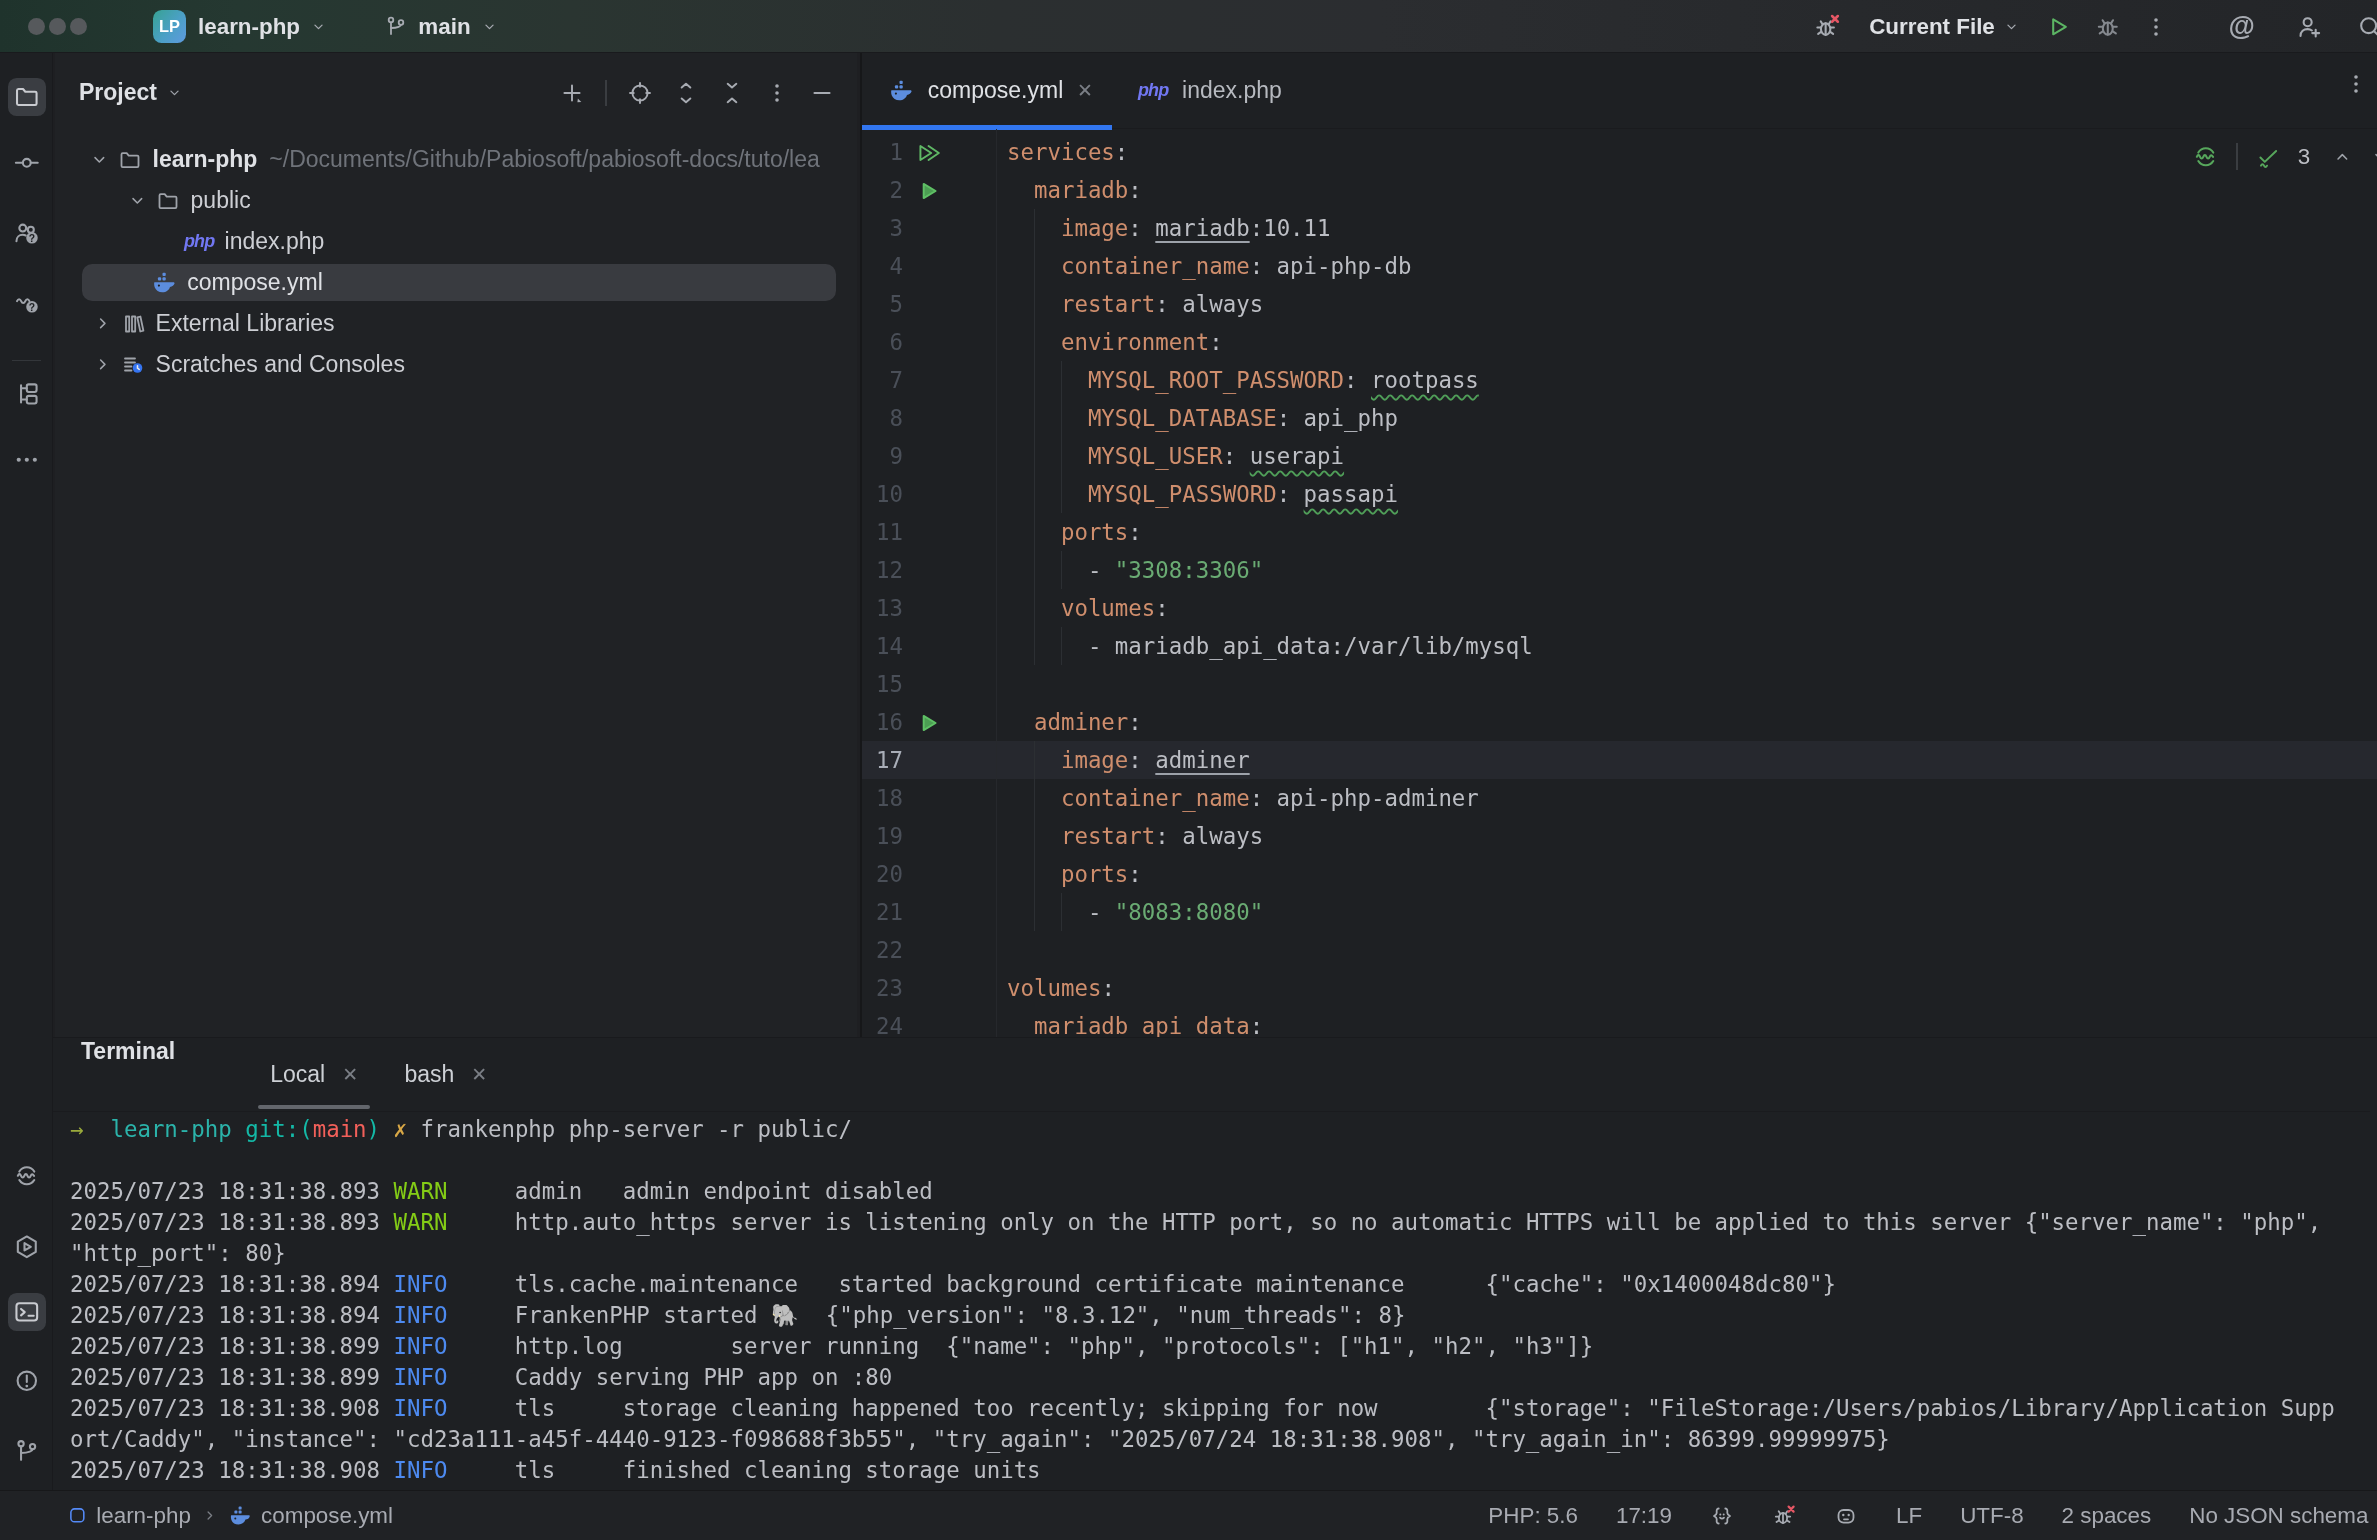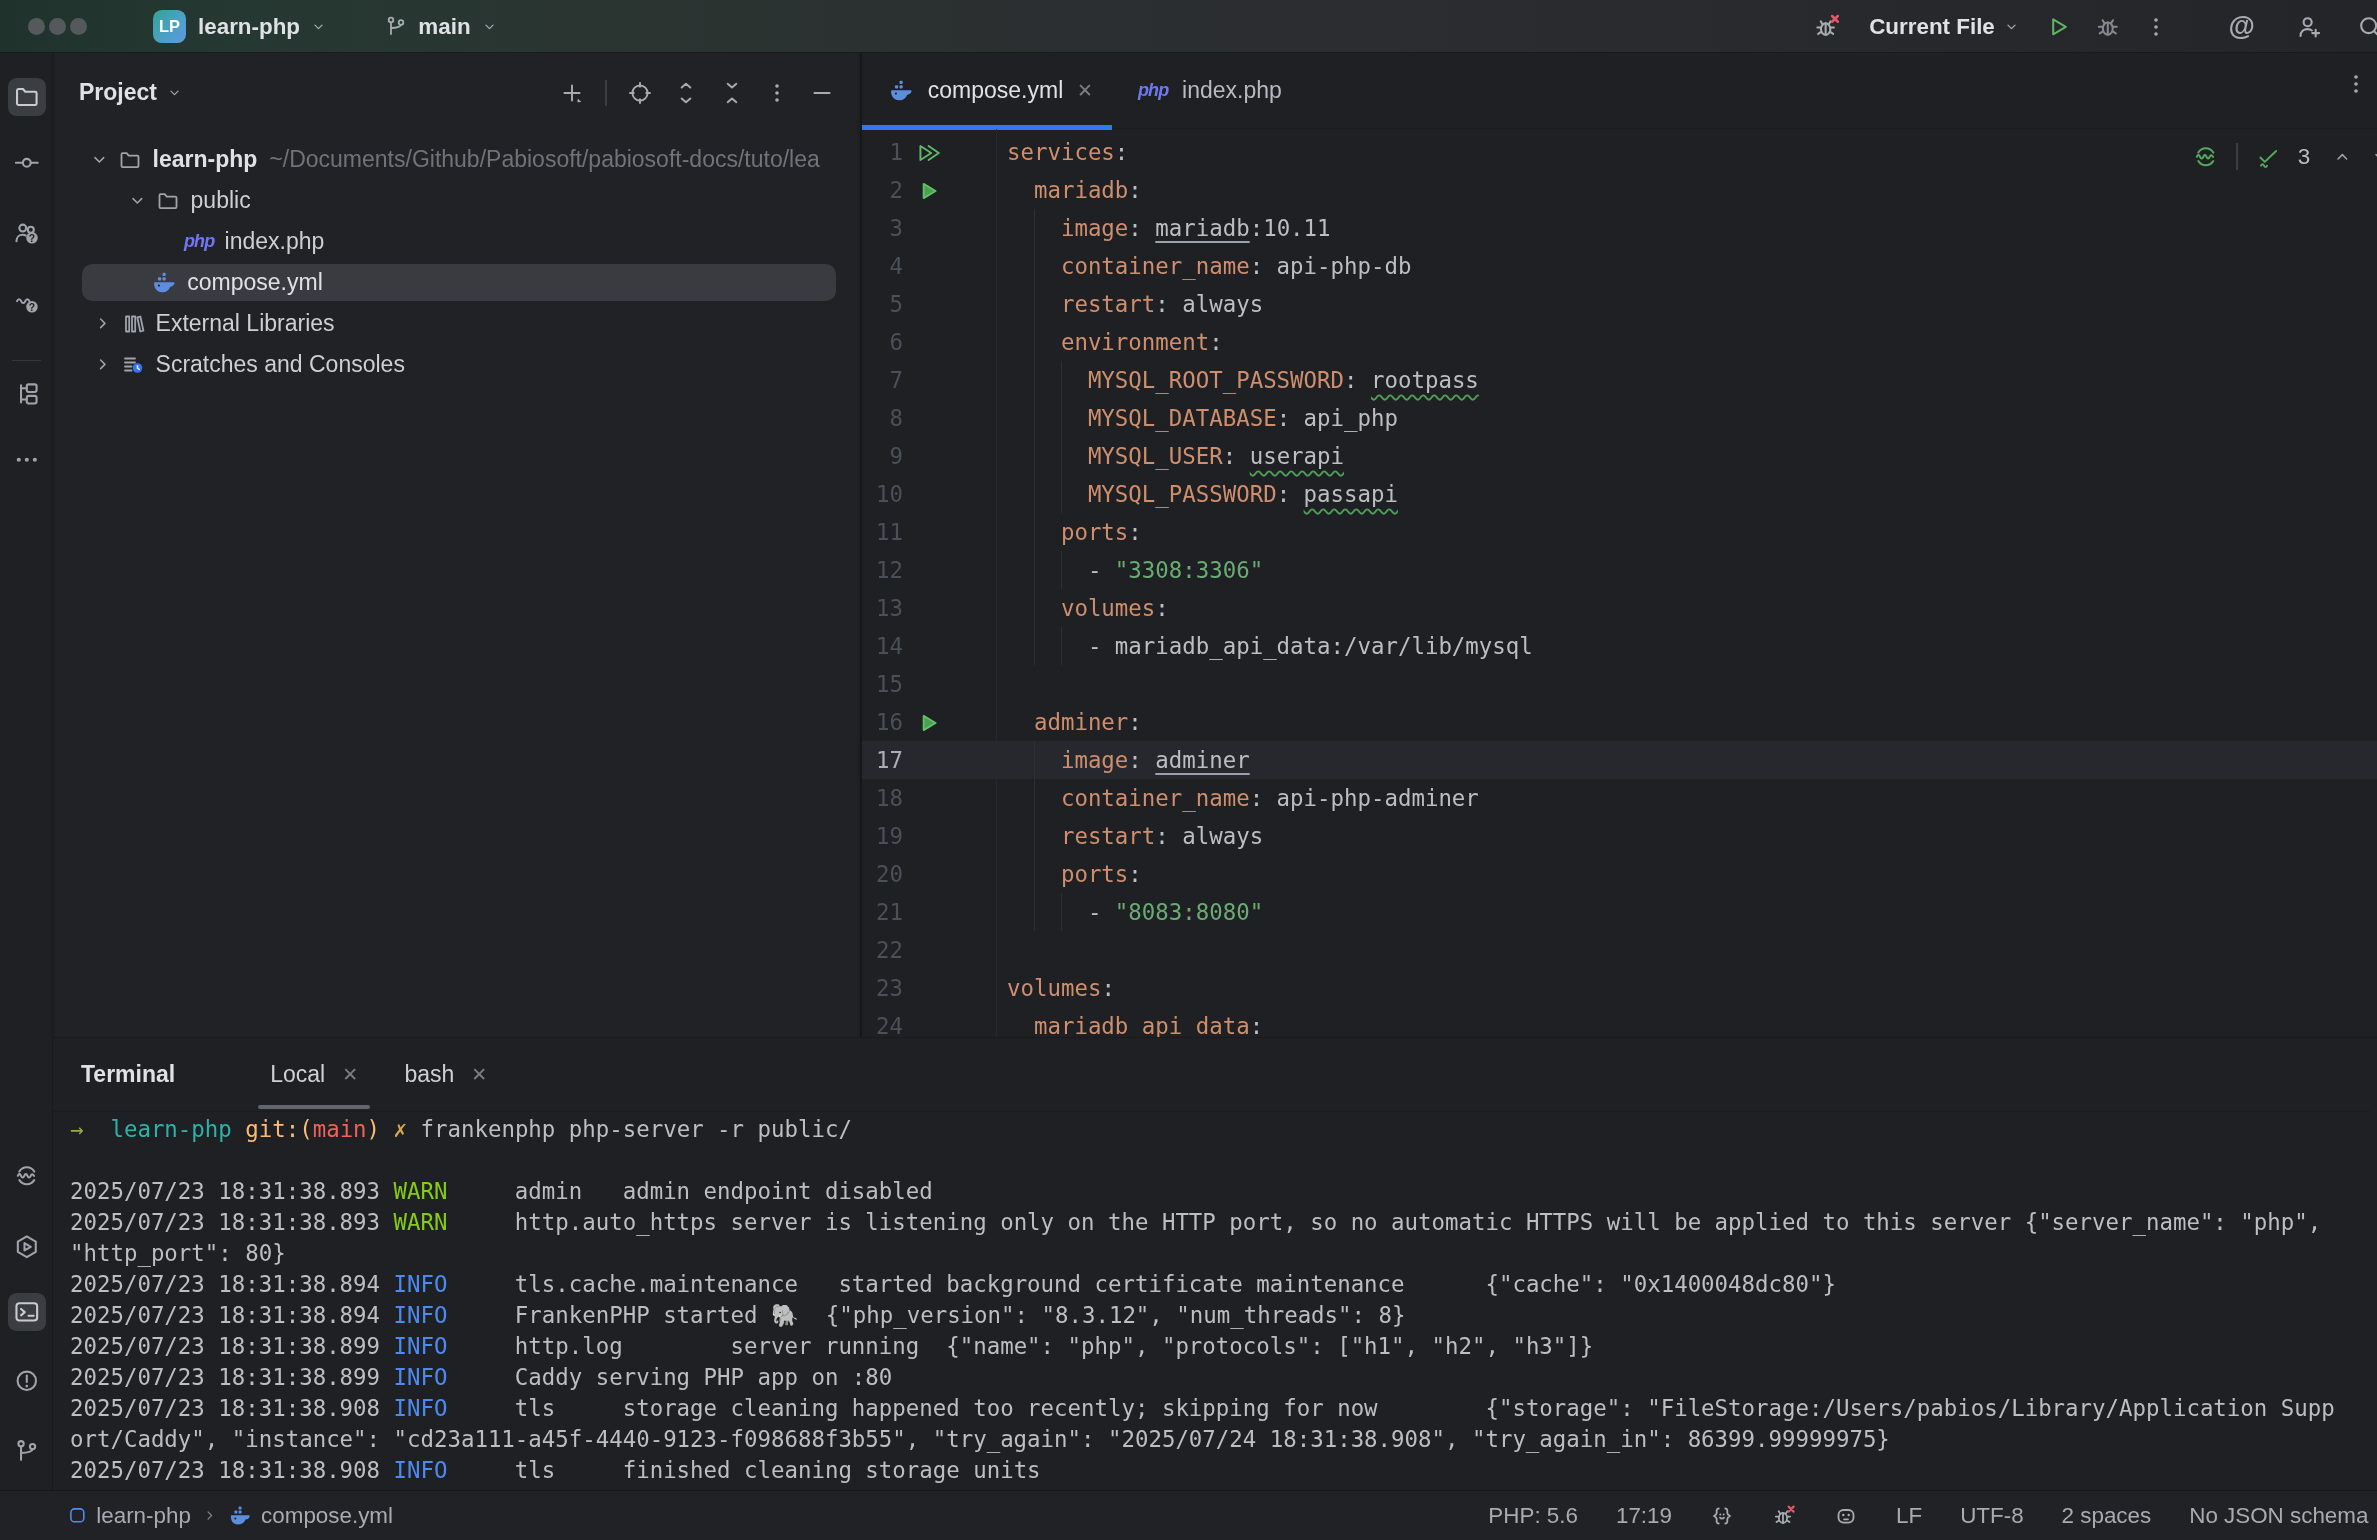--- a/index.html
+++ b/index.html
@@ -63,28 +63,28 @@
   .guide{position:absolute;top:0;bottom:0;border-left:1.7px solid #2C2F33}
   .k{color:#CF8E6D}.s{color:#6AAB73}.p{color:#BCBEC4}
   .u{text-decoration:underline;text-decoration-color:#9DA2AA;text-underline-offset:5.2px;text-decoration-thickness:1.7px}
   .w{text-decoration:underline;text-decoration-style:wavy;text-decoration-color:#4F9E58;text-underline-offset:6px;text-decoration-thickness:1.7px}
   .inspect{position:absolute;top:8.6px;right:-13.8px;height:38px;display:flex;align-items:center;gap:17px;z-index:5}
   .insp-sep{width:1.7px;height:27.6px;background:#3A3D41}
   .insp-count{font-size:22.4px;color:#BCBEC4}
   
   .terminal{position:absolute;left:53px;top:1037px;right:0;height:453px;background:#1E2023;
     border-top:1.7px solid #191A1D;box-sizing:border-box}
-  .term-tabs{position:absolute;left:0;top:0;right:7px;height:74px;display:flex;align-items:center;padding-left:28px;border-bottom:1.7px solid #1A1B1E;box-sizing:border-box}
+  .term-tabs{position:absolute;left:0;top:0;right:7px;height:74px;display:flex;align-items:flex-start;padding-left:28px;border-bottom:1.7px solid #1A1B1E;box-sizing:border-box}
   .term-title{font-size:23px;font-weight:700;color:#DFE1E5;margin-right:83px}
   .ttab{position:relative;display:flex;align-items:center;gap:17px;padding:0 12px;height:100%;font-size:23px;color:#CDD0D5;margin-right:22.4px}
   .ttab.on::after{content:"";position:absolute;left:0;right:0;bottom:1.7px;height:4.3px;border-radius:2.6px;background:#63666C}
   .term-body{position:absolute;left:17px;top:74px;right:0;bottom:0;overflow:hidden;padding-top:1.7px}
   .tl{height:31px;font:22.4px/31px "DejaVu Sans Mono",monospace;white-space:pre}
   .c-ts{color:#BCBEC4}.c-warn{color:#84cc16}.c-info{color:#4D8AF0}.c-t{color:#BCBEC4}
-  .c-arrow{color:#9BAB3C}.c-dir{color:#2BB3AA}.c-git{color:#fdba74}.c-branch{color:#F2605A}.c-cross{color:#D8A746}
+  .c-arrow{color:#9BAB3C}.c-dir{color:#2BB3AA}.c-git{color:#14b8a6}.c-branch{color:#F2605A}.c-cross{color:#D8A746}
   
   .statusbar{position:absolute;left:0;top:1490px;width:2377px;height:50px;background:#202225;
     border-top:1.7px solid #17181A;box-sizing:border-box;display:flex;align-items:center;
     justify-content:space-between;padding:0 8.6px 0 67px;overflow:hidden}
   .crumbs{display:flex;align-items:center;gap:10.3px;font-size:22.4px;color:#A8ABB2}
   .sb-right{display:flex;align-items:center;gap:38px;font-size:22.4px;color:#A8ABB2;flex-shrink:0}
   .sb-item{display:flex;align-items:center;white-space:nowrap}
   .blue-ic{color:#548AF7}
   .dockerfill{color:#5C8DDE}
 </style>

